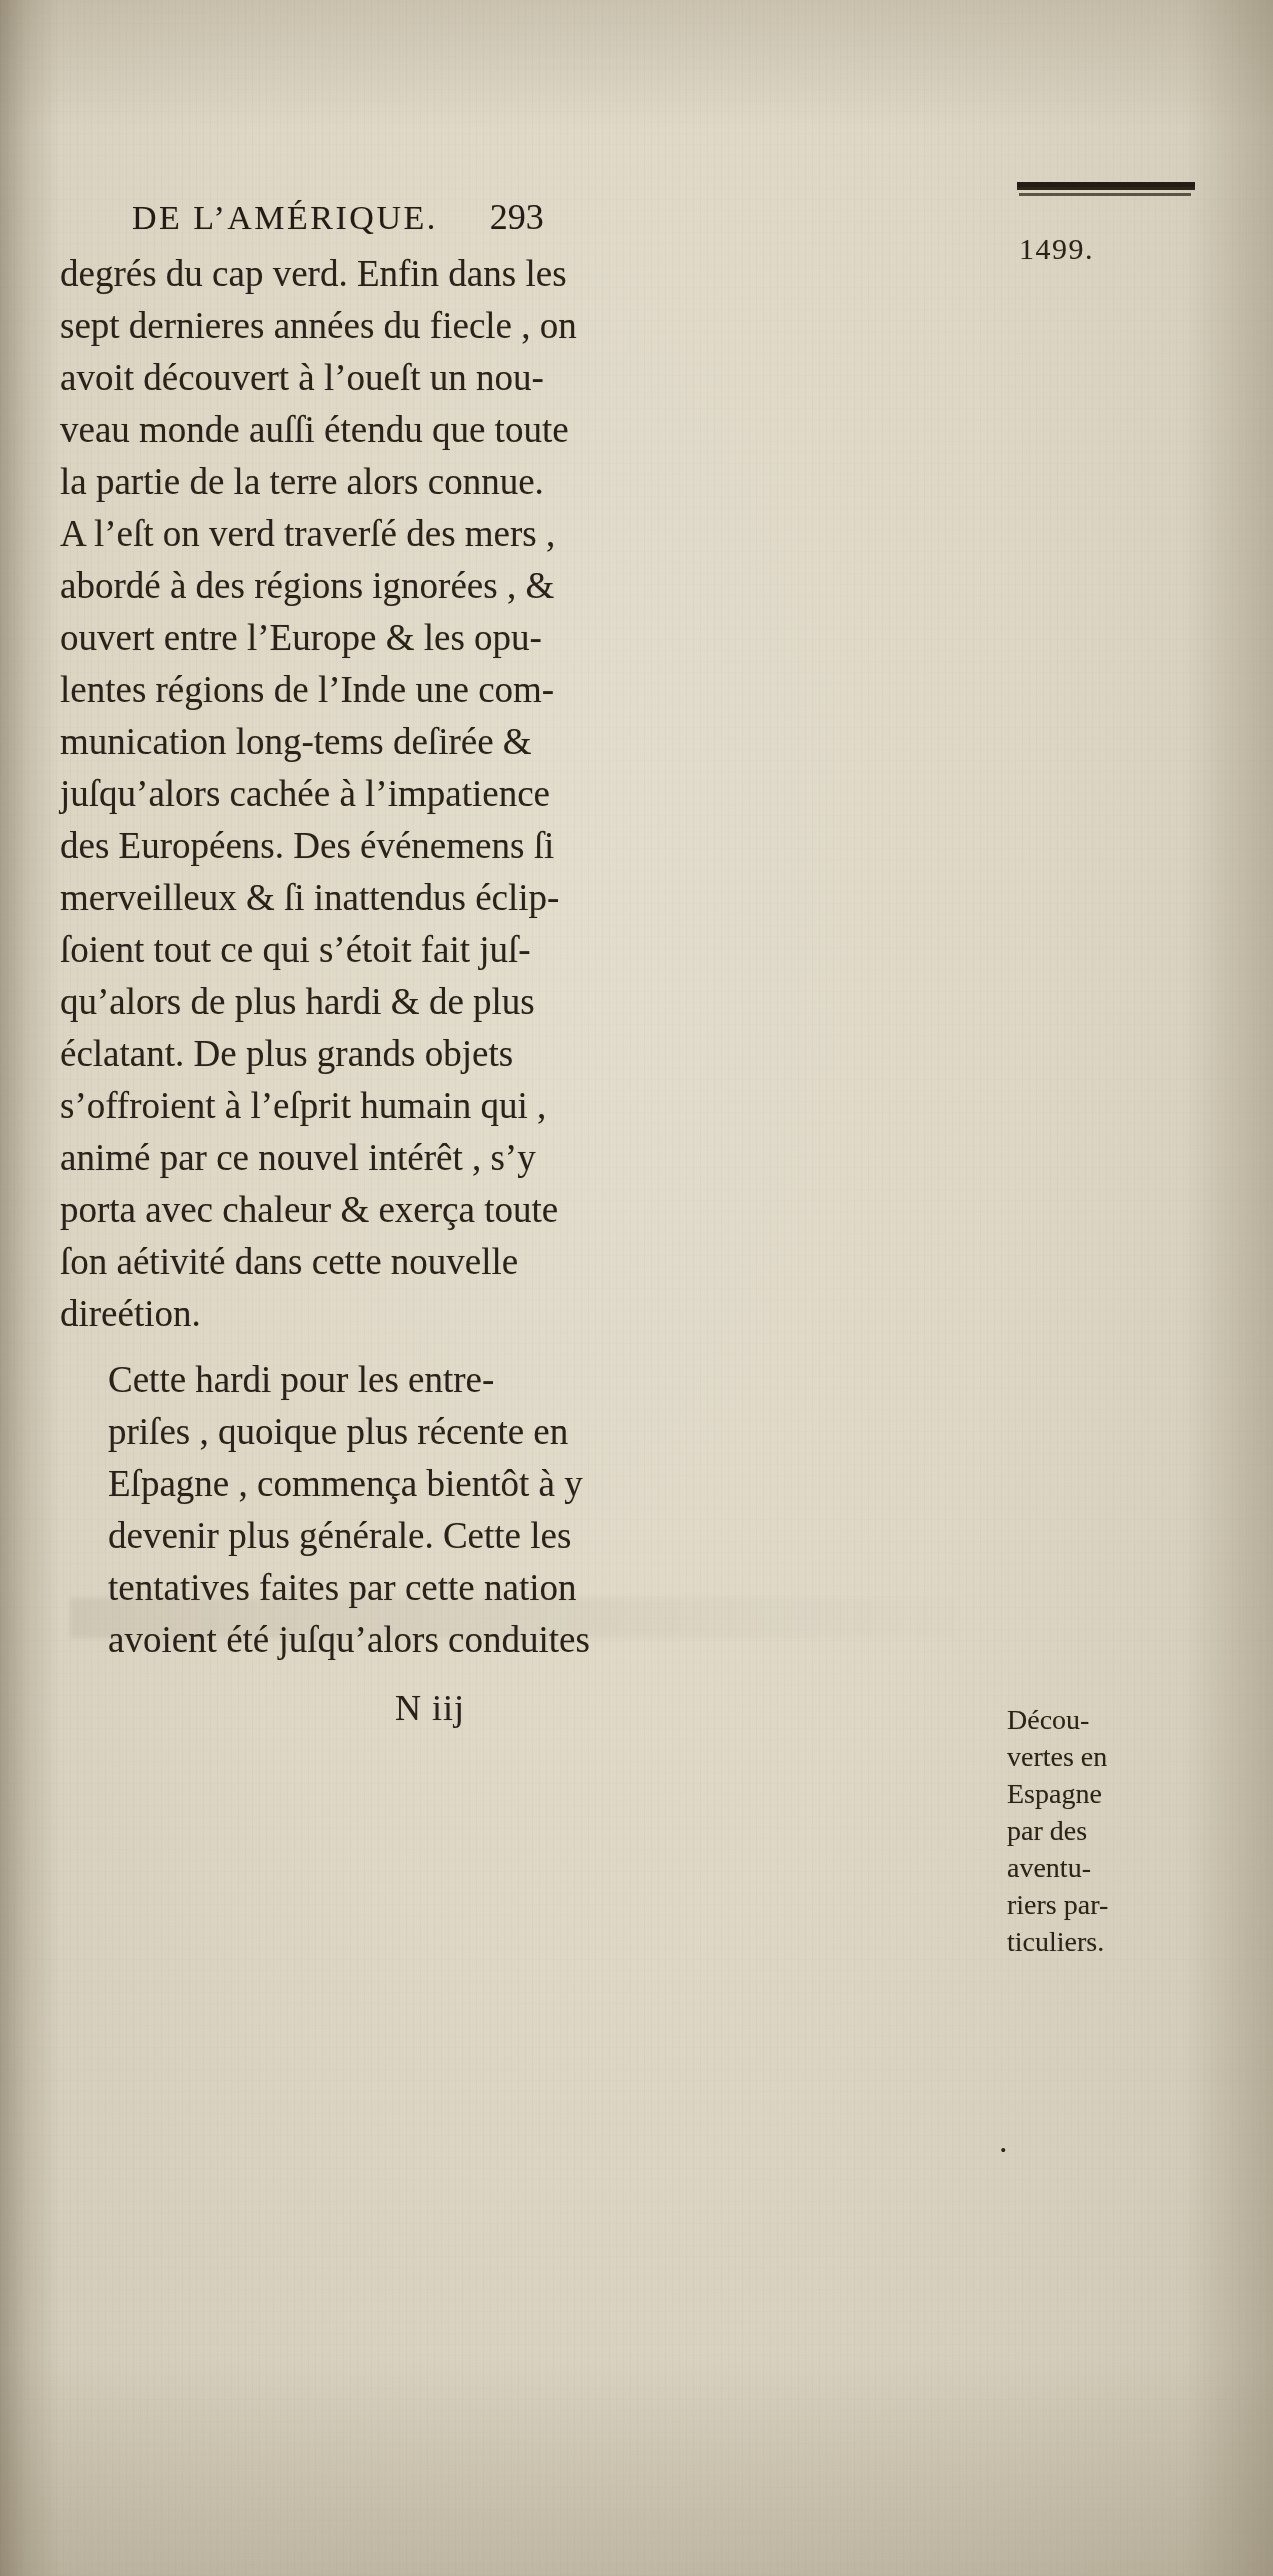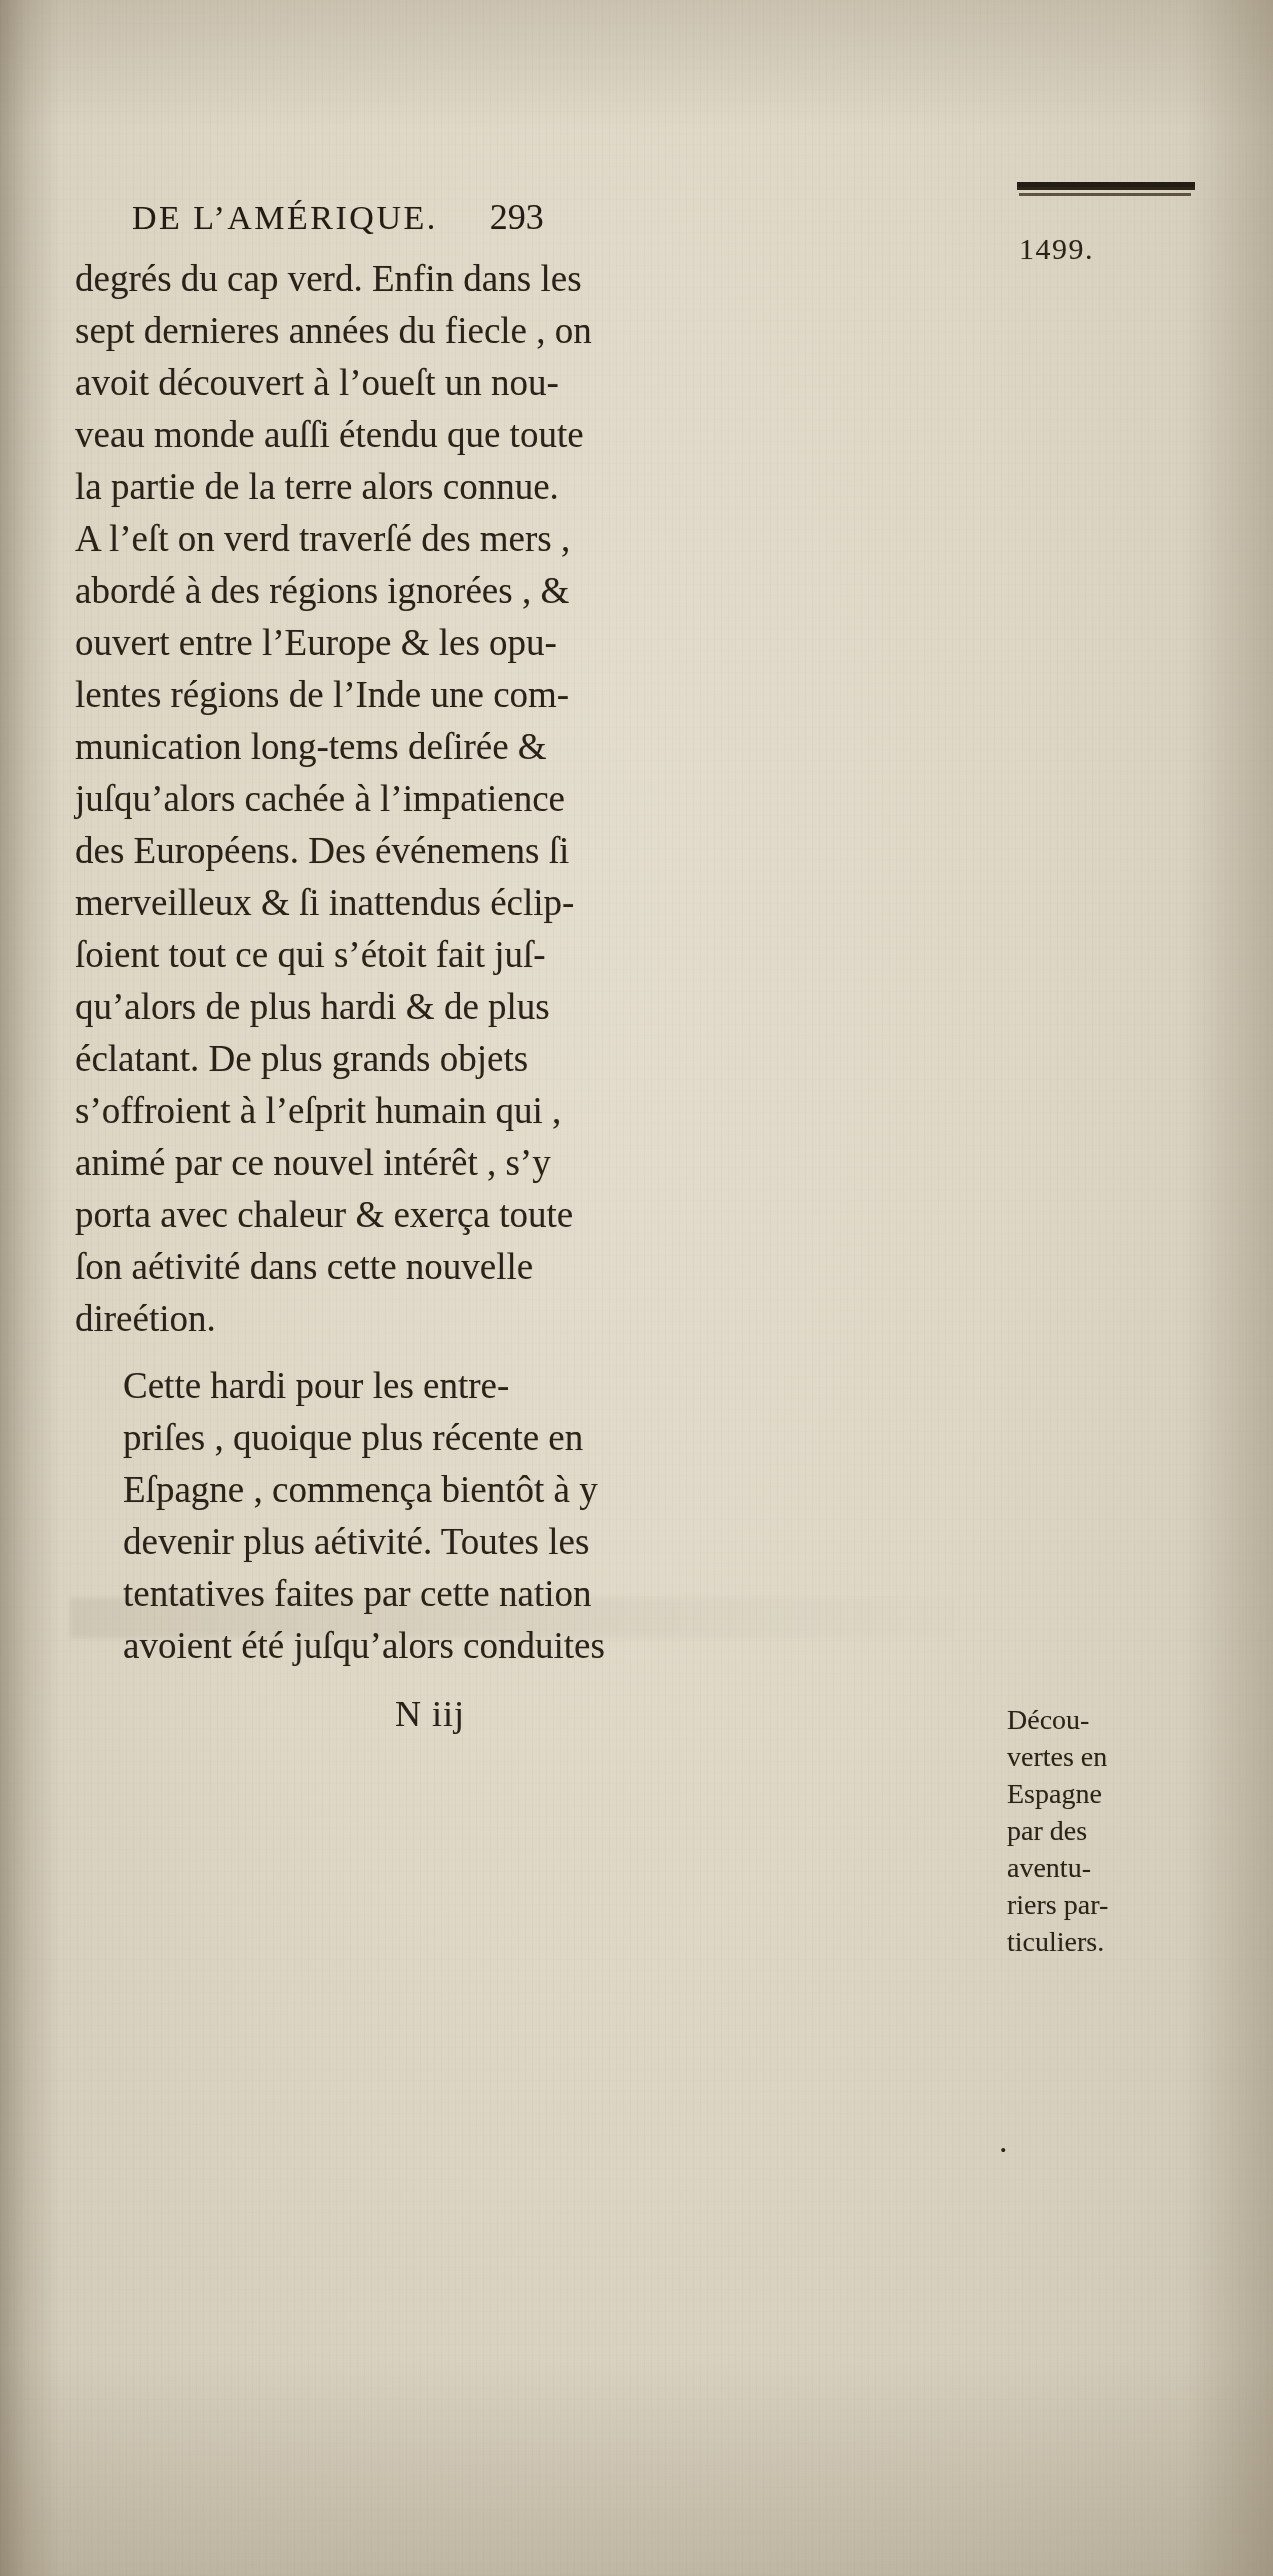--- a/index.html
+++ b/index.html
@@ -107,21 +107,21 @@
 
   .body-col {
     width: 789px;
     font-size: 37px;
     line-height: 52px;
     text-align: justify;
     color: #2a2219;
     margin-top: 10px;
   }
   .para {
-    margin: 15px;
+    margin: 0;
   }
   .para + .para {
     margin-top: 14px;
   }
   .para.indent {
     text-indent: 48px;
   }
   .line {
     display: block;
     white-space: nowrap;
@@ -241,21 +241,21 @@
         <span class="line">animé par ce nouvel intérêt , s’y</span>
         <span class="line">porta avec chaleur &amp; exerça toute</span>
         <span class="line">ſon aétivité dans cette nouvelle</span>
         <span class="line">direétion.</span>
       </p>
 
       <p class="para indent">
         <span class="line">Cette hardi pour les entre-</span>
         <span class="line">priſes , quoique plus récente en</span>
         <span class="line">Eſpagne , commença bientôt à y</span>
-        <span class="line">devenir plus aétivité. Toutes les</span>
+        <span class="line">devenir plus générale. Cette les</span>
         <span class="line">tentatives faites par cette nation</span>
         <span class="line">avoient été juſqu’alors conduites</span>
       </p>
 
       <div class="signature">N iij</div>
     </div>
   </div>
 </div>
 
 

